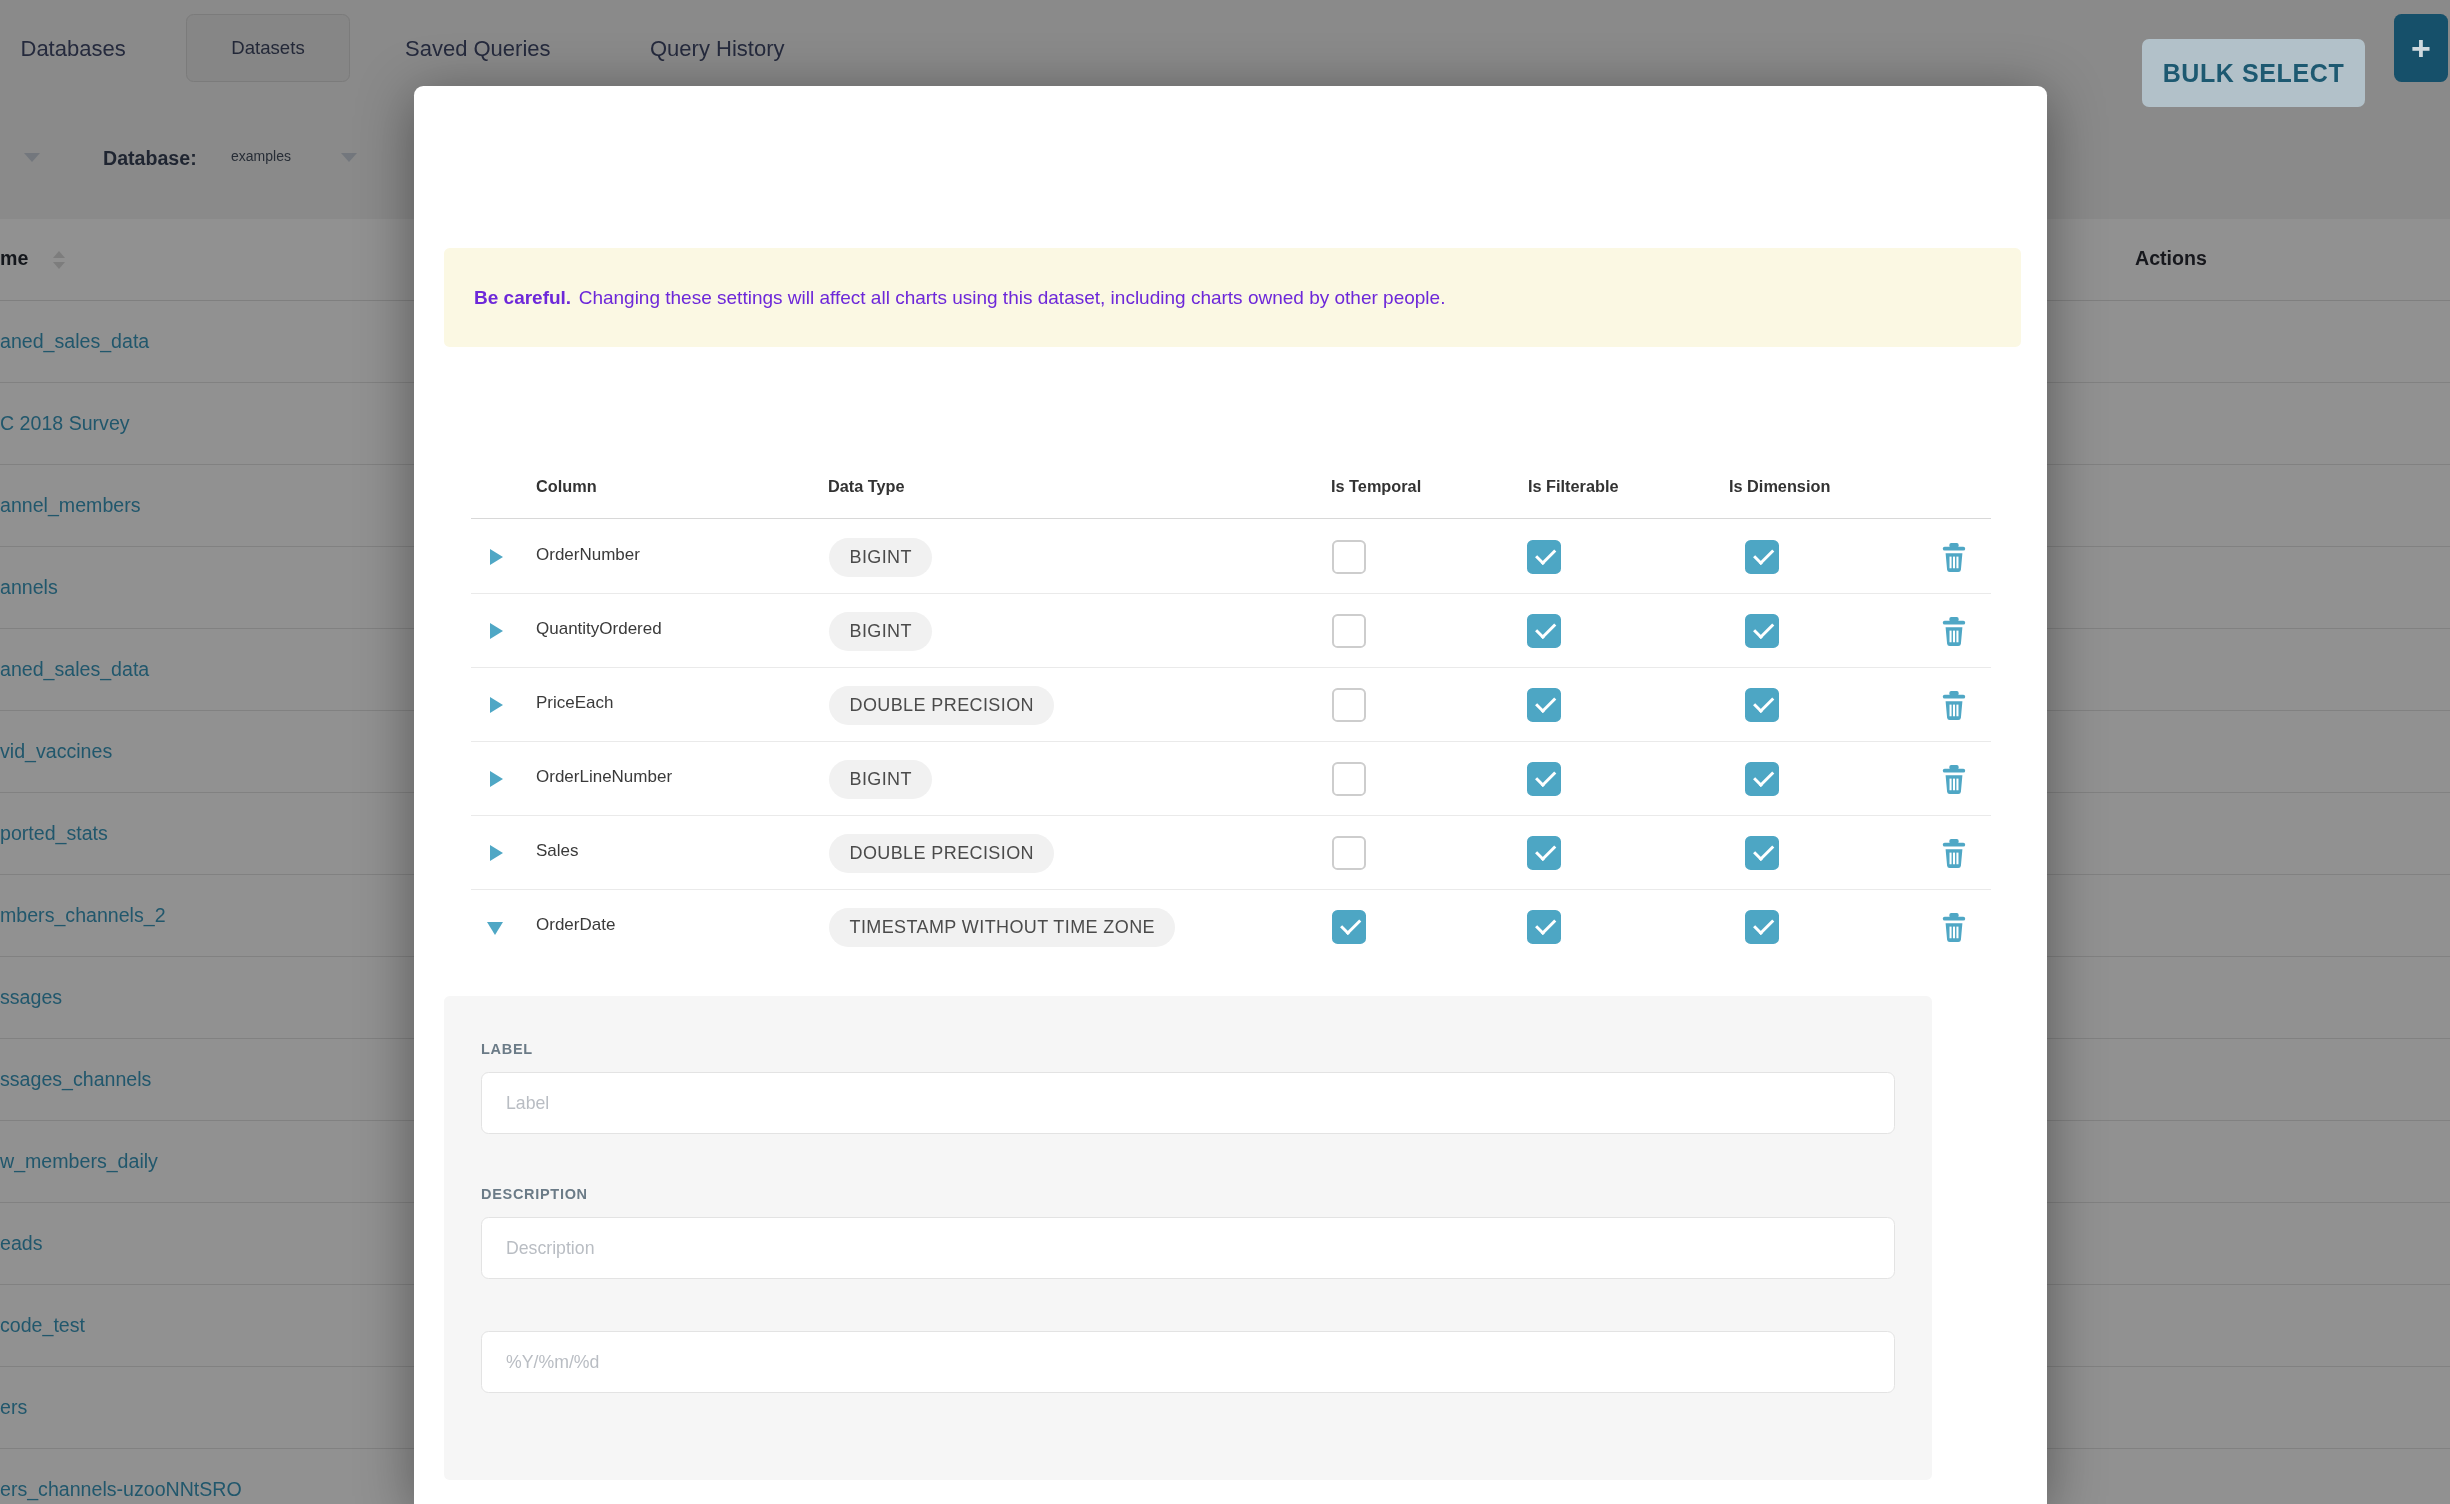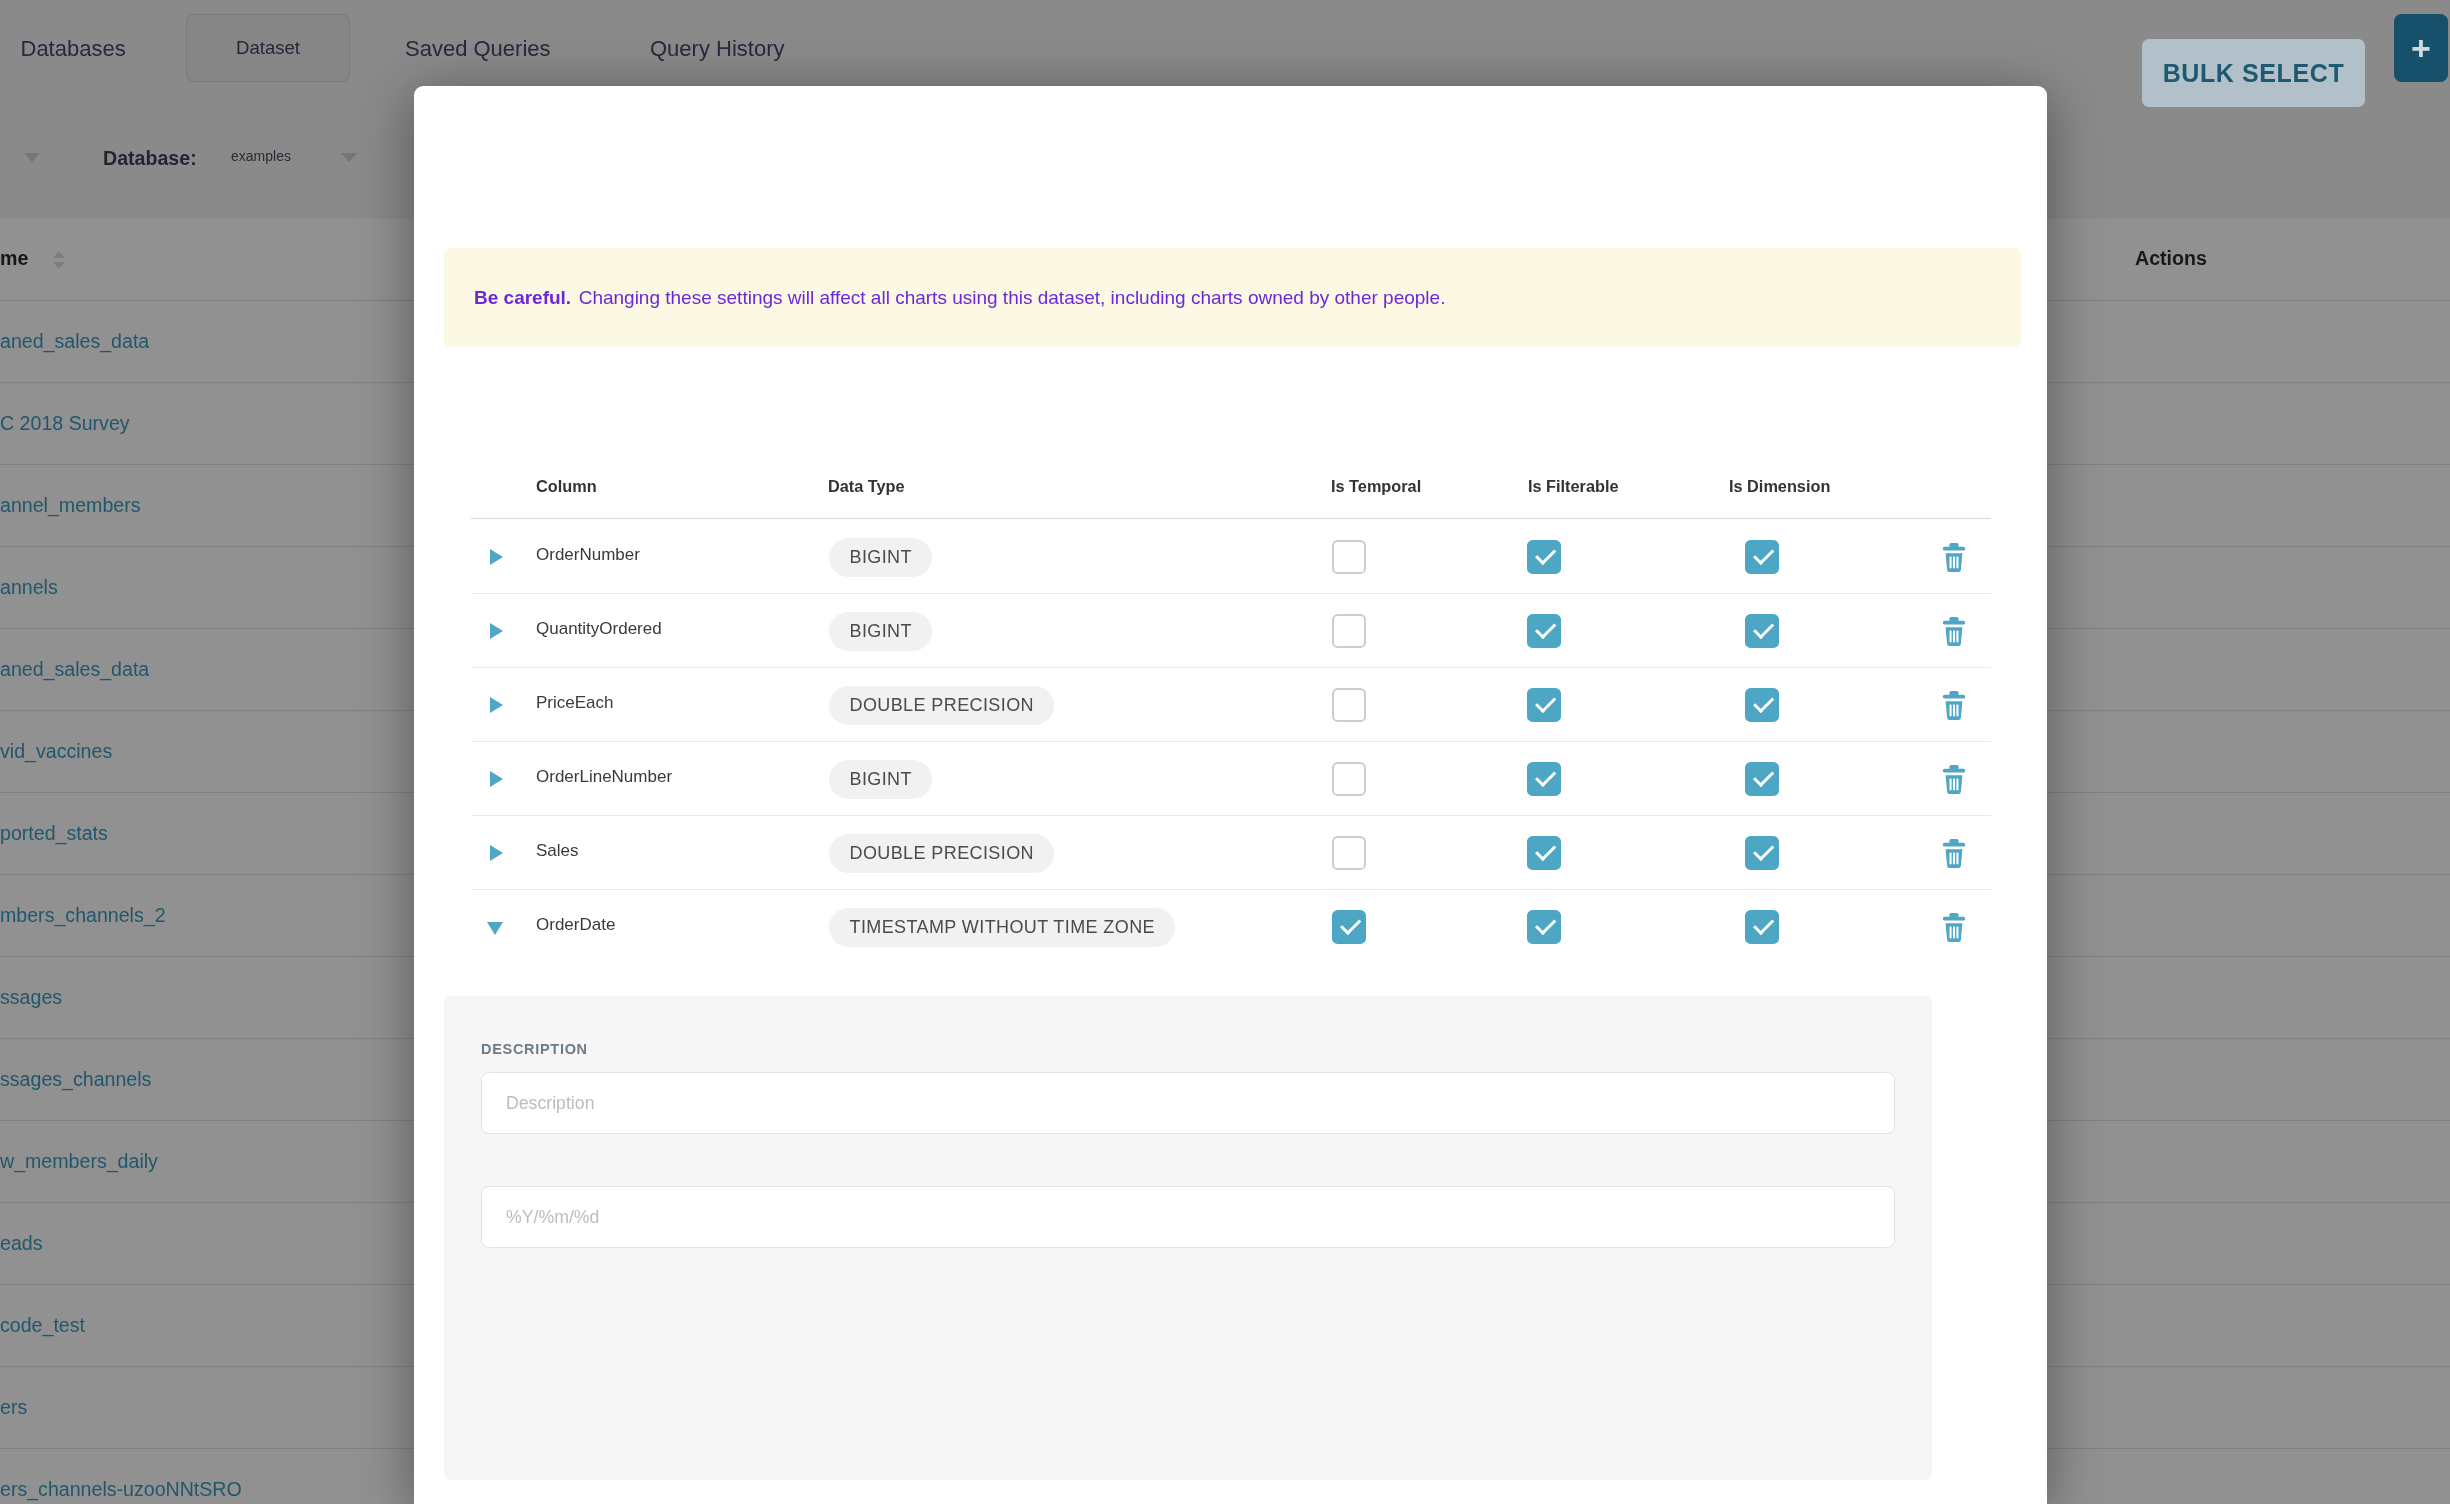--- a/index.html
+++ b/index.html
@@ -87,21 +87,21 @@
     padding:0 24px; font-size:17.7px; color:#444; font-family:inherit; outline:none; }
   .txt-input::placeholder { color:#b9bdc3; }
 </style>
 </head>
 <body>
 
 <div class="stage">
 
   <div id="bg-nav">
       <div class="bg-nav-item" style="left: 20.5px;">Databases</div>
-      <div class="bg-nav-chip">Dataset</div>
+      <div class="bg-nav-chip">Datasets</div>
       <div class="bg-nav-item" style="left: 405px;">Saved Queries</div>
       <div class="bg-nav-item" style="left: 650px;">Query History</div>
     </div>
   <div class="bulk-btn">BULK SELECT</div>
   <div class="plus-btn">+</div>
 
   <div class="caret-dim db-filter-caret"></div>
   <div class="db-label">Database:</div>
   <div class="db-value">examples</div>
   <div class="caret-dim db-value-caret"></div>
@@ -284,20 +284,24 @@
         <rect x="10.2" y="15.5" width="2.2" height="12.5" fill="#fff"></rect>
         <rect x="13.9" y="15.5" width="2.2" height="12.5" fill="#fff"></rect>
         <rect x="17.6" y="15.5" width="2.2" height="12.5" fill="#fff"></rect>
       </svg>
     </span>
   </div>
       </div>
 
     <div class="editor-panel">
       <div class="field">
+        <div class="field-label">LABEL</div>
+        <input class="txt-input" type="text" placeholder="Label" style="">
+      </div>
+      <div class="field">
         <div class="field-label">DESCRIPTION</div>
         <input class="txt-input" type="text" placeholder="Description" style="">
       </div>
       <div class="field">
         <input class="txt-input" type="text" placeholder="%Y/%m/%d" style="">
       </div>
     </div>
   </div>
 </div>
 

